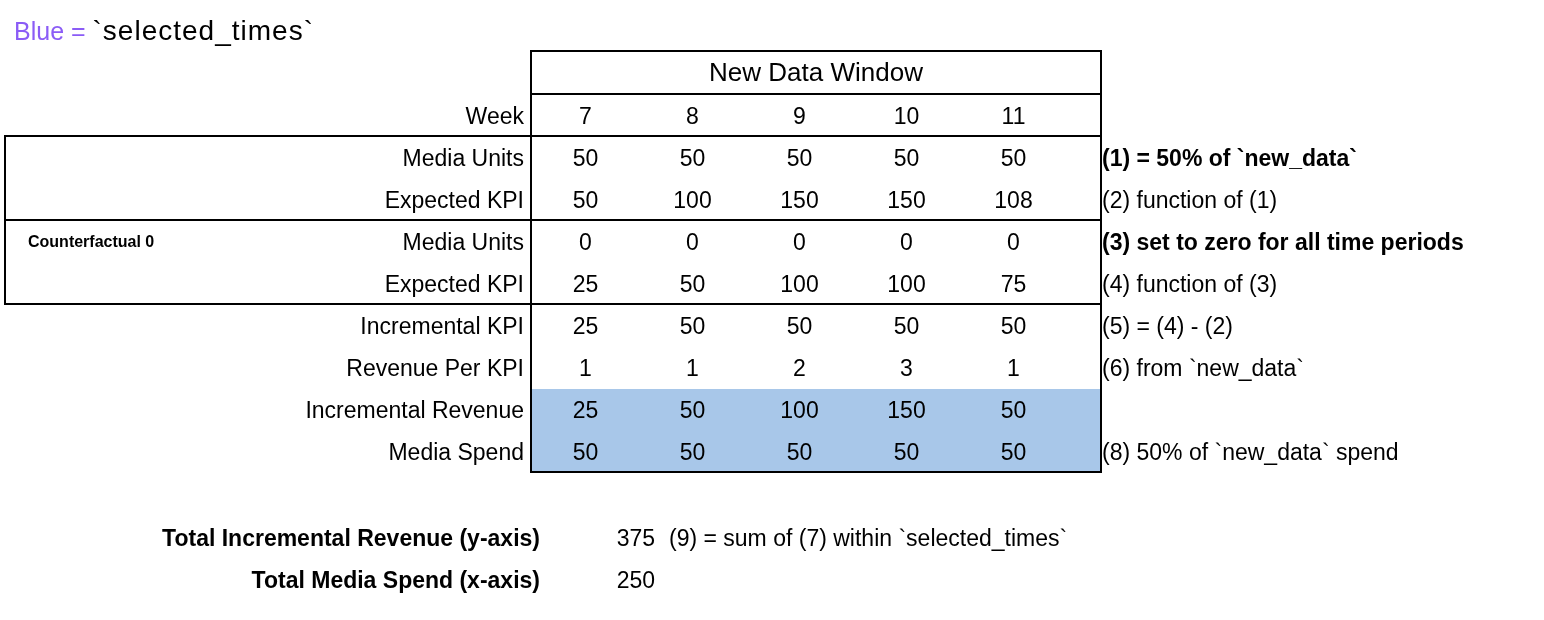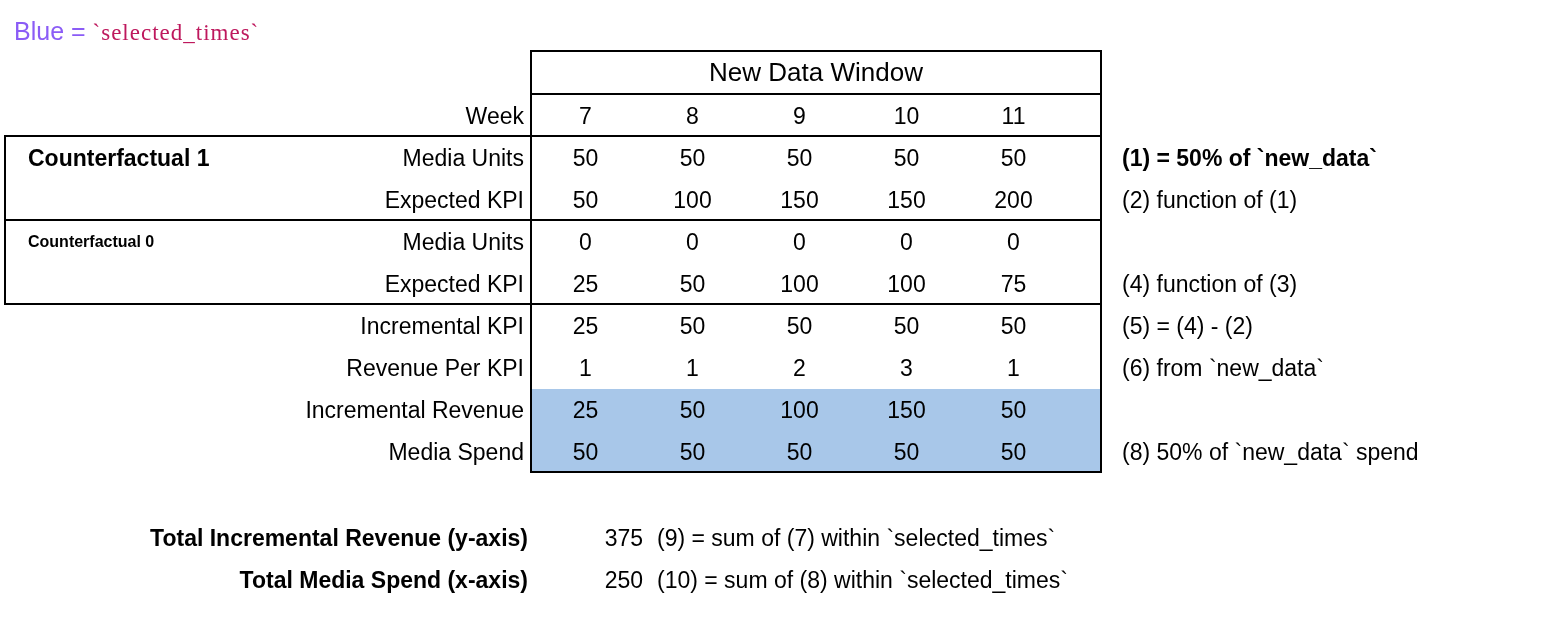--- a/index.html
+++ b/index.html
@@ -3,37 +3,37 @@
 <meta charset="utf-8">
 <style>
   html,body{margin:0;padding:0;background:#ffffff;}
   .stage{
     position:relative;width:1544px;height:620px;background:#ffffff;
     font-family:"Liberation Sans", sans-serif;color:#000;overflow:hidden;
   }
   
   .legend{position:absolute;left:14px;top:16px;font-size:25px;line-height:30px;white-space:nowrap;}
   .legend .word{color:#8b5cf6;}
-  .legend .code{font-family:Liberation Serif, serif;color:#be185d;font-size:23px;letter-spacing:1px;}
+  .legend .code{font-family:Liberation Sans, sans-serif;color:#000000;font-size:28px;letter-spacing:1px;}
 
   
   .tbl{position:absolute;left:0;top:50px;width:1544px;}
   .row{display:flex;height:42px;line-height:42px;font-size:23px;white-space:nowrap;}
   .row.hdr1{height:45px;line-height:45px;}
   .c-label{width:532px;box-sizing:border-box;text-align:right;padding-right:8px;font-weight:normal;position:relative;}
   .c-section{position:absolute;left:28px;top:0;font-weight:bold;text-align:left;}
   .c-val{width:107px;text-align:center;}
   .c-fill{width:35px;}
-  .c-note{padding-left:20px;}
+  .c-note{padding-left:0;}
   .c-note.bold{font-weight:bold;}
   .c-window{width:568px;margin-left:532px;text-align:center;font-size:26px;}
   .hl .c-val,.hl .c-fill{background:#A8C7E9;}
 
   
-  .totals{position:absolute;left:4px;top:517px;width:1332px;}
+  .totals{position:absolute;left:16px;top:517px;width:1332px;}
   .t-row{display:flex;height:42px;line-height:42px;font-size:23px;white-space:nowrap;}
   .t-label{width:532px;box-sizing:border-box;text-align:right;padding-right:8px;font-weight:bold;}
   .t-val{width:107px;text-align:right;}
   .t-note{padding-left:14px;}
 
   
   .bl{position:absolute;background:#000;}
 </style>
 </head>
 <body>
@@ -72,33 +72,34 @@
       <div class="c-fill"></div>
       <div class="c-note bold">(1) = 50% of `new_data`</div>
     </div>
 
     <div class="row">
       <div class="c-label">Expected KPI</div>
       <div class="c-val">50</div>
       <div class="c-val">100</div>
       <div class="c-val">150</div>
       <div class="c-val">150</div>
-      <div class="c-val">200</div>
+      <div class="c-val">108</div>
       <div class="c-fill"></div>
       <div class="c-note">(2) function of (1)</div>
     </div>
 
     <div class="row">
       <div class="c-label">Media Units</div>
       <div class="c-val">0</div>
       <div class="c-val">0</div>
       <div class="c-val">0</div>
       <div class="c-val">0</div>
       <div class="c-val">0</div>
       <div class="c-fill"></div>
+      <div class="c-note bold">(3) set to zero for all time periods</div>
     </div>
 
     <div class="row">
       <div class="c-label">Expected KPI</div>
       <div class="c-val">25</div>
       <div class="c-val">50</div>
       <div class="c-val">100</div>
       <div class="c-val">100</div>
       <div class="c-val">75</div>
       <div class="c-fill"></div>
@@ -142,21 +143,20 @@
       <div class="c-val">50</div>
       <div class="c-val">50</div>
       <div class="c-val">50</div>
       <div class="c-val">50</div>
       <div class="c-val">50</div>
       <div class="c-fill"></div>
       <div class="c-note">(8) 50% of `new_data` spend</div>
     </div>
   </div>
 
-  <div style="position:absolute;left:28px;top:137px;height:42px;line-height:42px;font-size:23px;font-weight:bold;">Counterfactual 1</div>
   <div style="position:absolute;left:28px;top:221px;height:42px;line-height:42px;font-size:16px;font-weight:bold;">Counterfactual 0</div>
 
   <div class="bl" style="left:530px;top:50px;width:572px;height:2px;"></div>
   <div class="bl" style="left:530px;top:93px;width:572px;height:2px;"></div>
   <div class="bl" style="left:4px;top:135px;width:1098px;height:2px;"></div>
   <div class="bl" style="left:4px;top:219px;width:1098px;height:2px;"></div>
   <div class="bl" style="left:4px;top:303px;width:1098px;height:2px;"></div>
   <div class="bl" style="left:530px;top:471px;width:572px;height:2px;"></div>
   <div class="bl" style="left:4px;top:135px;width:2px;height:170px;"></div>
   <div class="bl" style="left:530px;top:50px;width:2px;height:423px;"></div>
@@ -164,17 +164,16 @@
 
   <div class="totals">
     <div class="t-row">
       <div class="t-label">Total Incremental Revenue (y-axis)</div>
       <div class="t-val">375</div>
       <div class="t-note">(9) = sum of (7) within `selected_times`</div>
     </div>
     <div class="t-row">
       <div class="t-label">Total Media Spend (x-axis)</div>
       <div class="t-val">250</div>
-      <div class="t-note">(10) = sum of (8) within `selected_times`</div>
     </div>
   </div>
 
 </div>
 
 </body></html>

